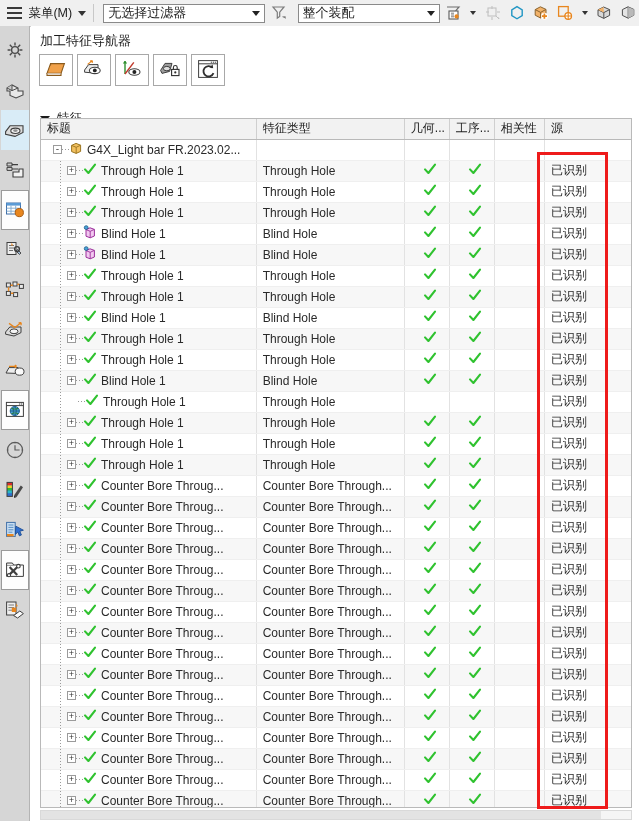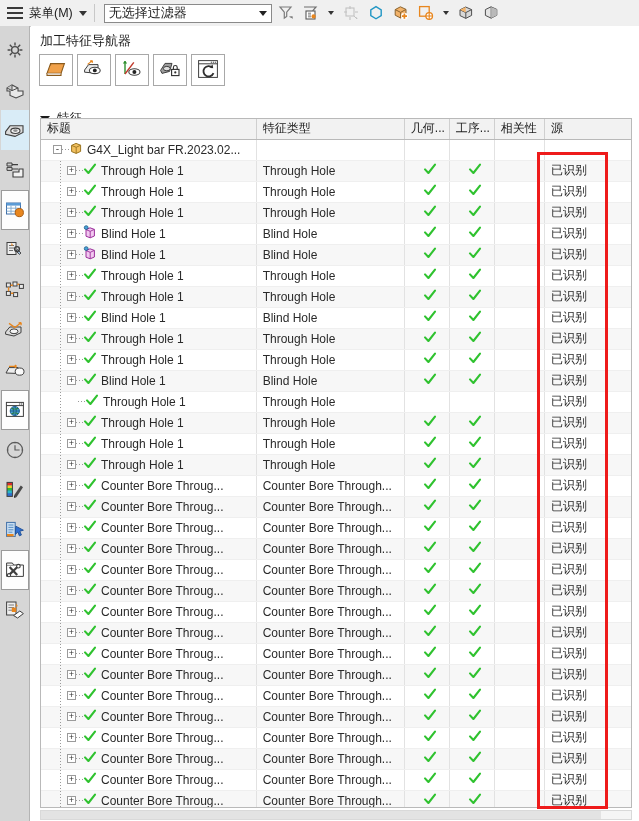--- a/index.html
+++ b/index.html
@@ -144,20 +144,26 @@
         </span>
     </div>
 
     <span class="ticon">
       <svg width="18" height="18" viewBox="0 0 18 18">
         <path d="M3 3 h11 l-4.3 5.2 v4.3 l-2.4 1.6 v-5.9 z" fill="none" stroke="#7b7b7b" stroke-width="1.2"></path>
         <path d="M12.6 12.4 l2.6 1.4 -0.4 -1.6" fill="none" stroke="#7b7b7b" stroke-width="1.1"></path>
       </svg>
     </span>
 
+    <div class="combo" id="scope-combo">
+      <span class="cval" title="整个装配">整个装配</span>
+      <span class="cbtn">
+          <span class="tri"></span>
+        </span>
+    </div>
 
     <span class="ticon">
       <svg width="18" height="18" viewBox="0 0 18 18">
         <path d="M2 3h12l-3 3.4v2.2" fill="none" stroke="#6d6d6d" stroke-width="1.2"></path>
         <rect x="4" y="7" width="9" height="8" fill="#fff" stroke="#5a5a5a" stroke-width="1.1"></rect>
         <path d="M6 9.2h3M6 11h3M6 12.8h3" stroke="#7a7a7a" stroke-width="1"></path>
         <circle cx="11.6" cy="12.4" r="2.1" fill="#e8861e"></circle>
       </svg>
     </span>
     <span class="ticon mini">

